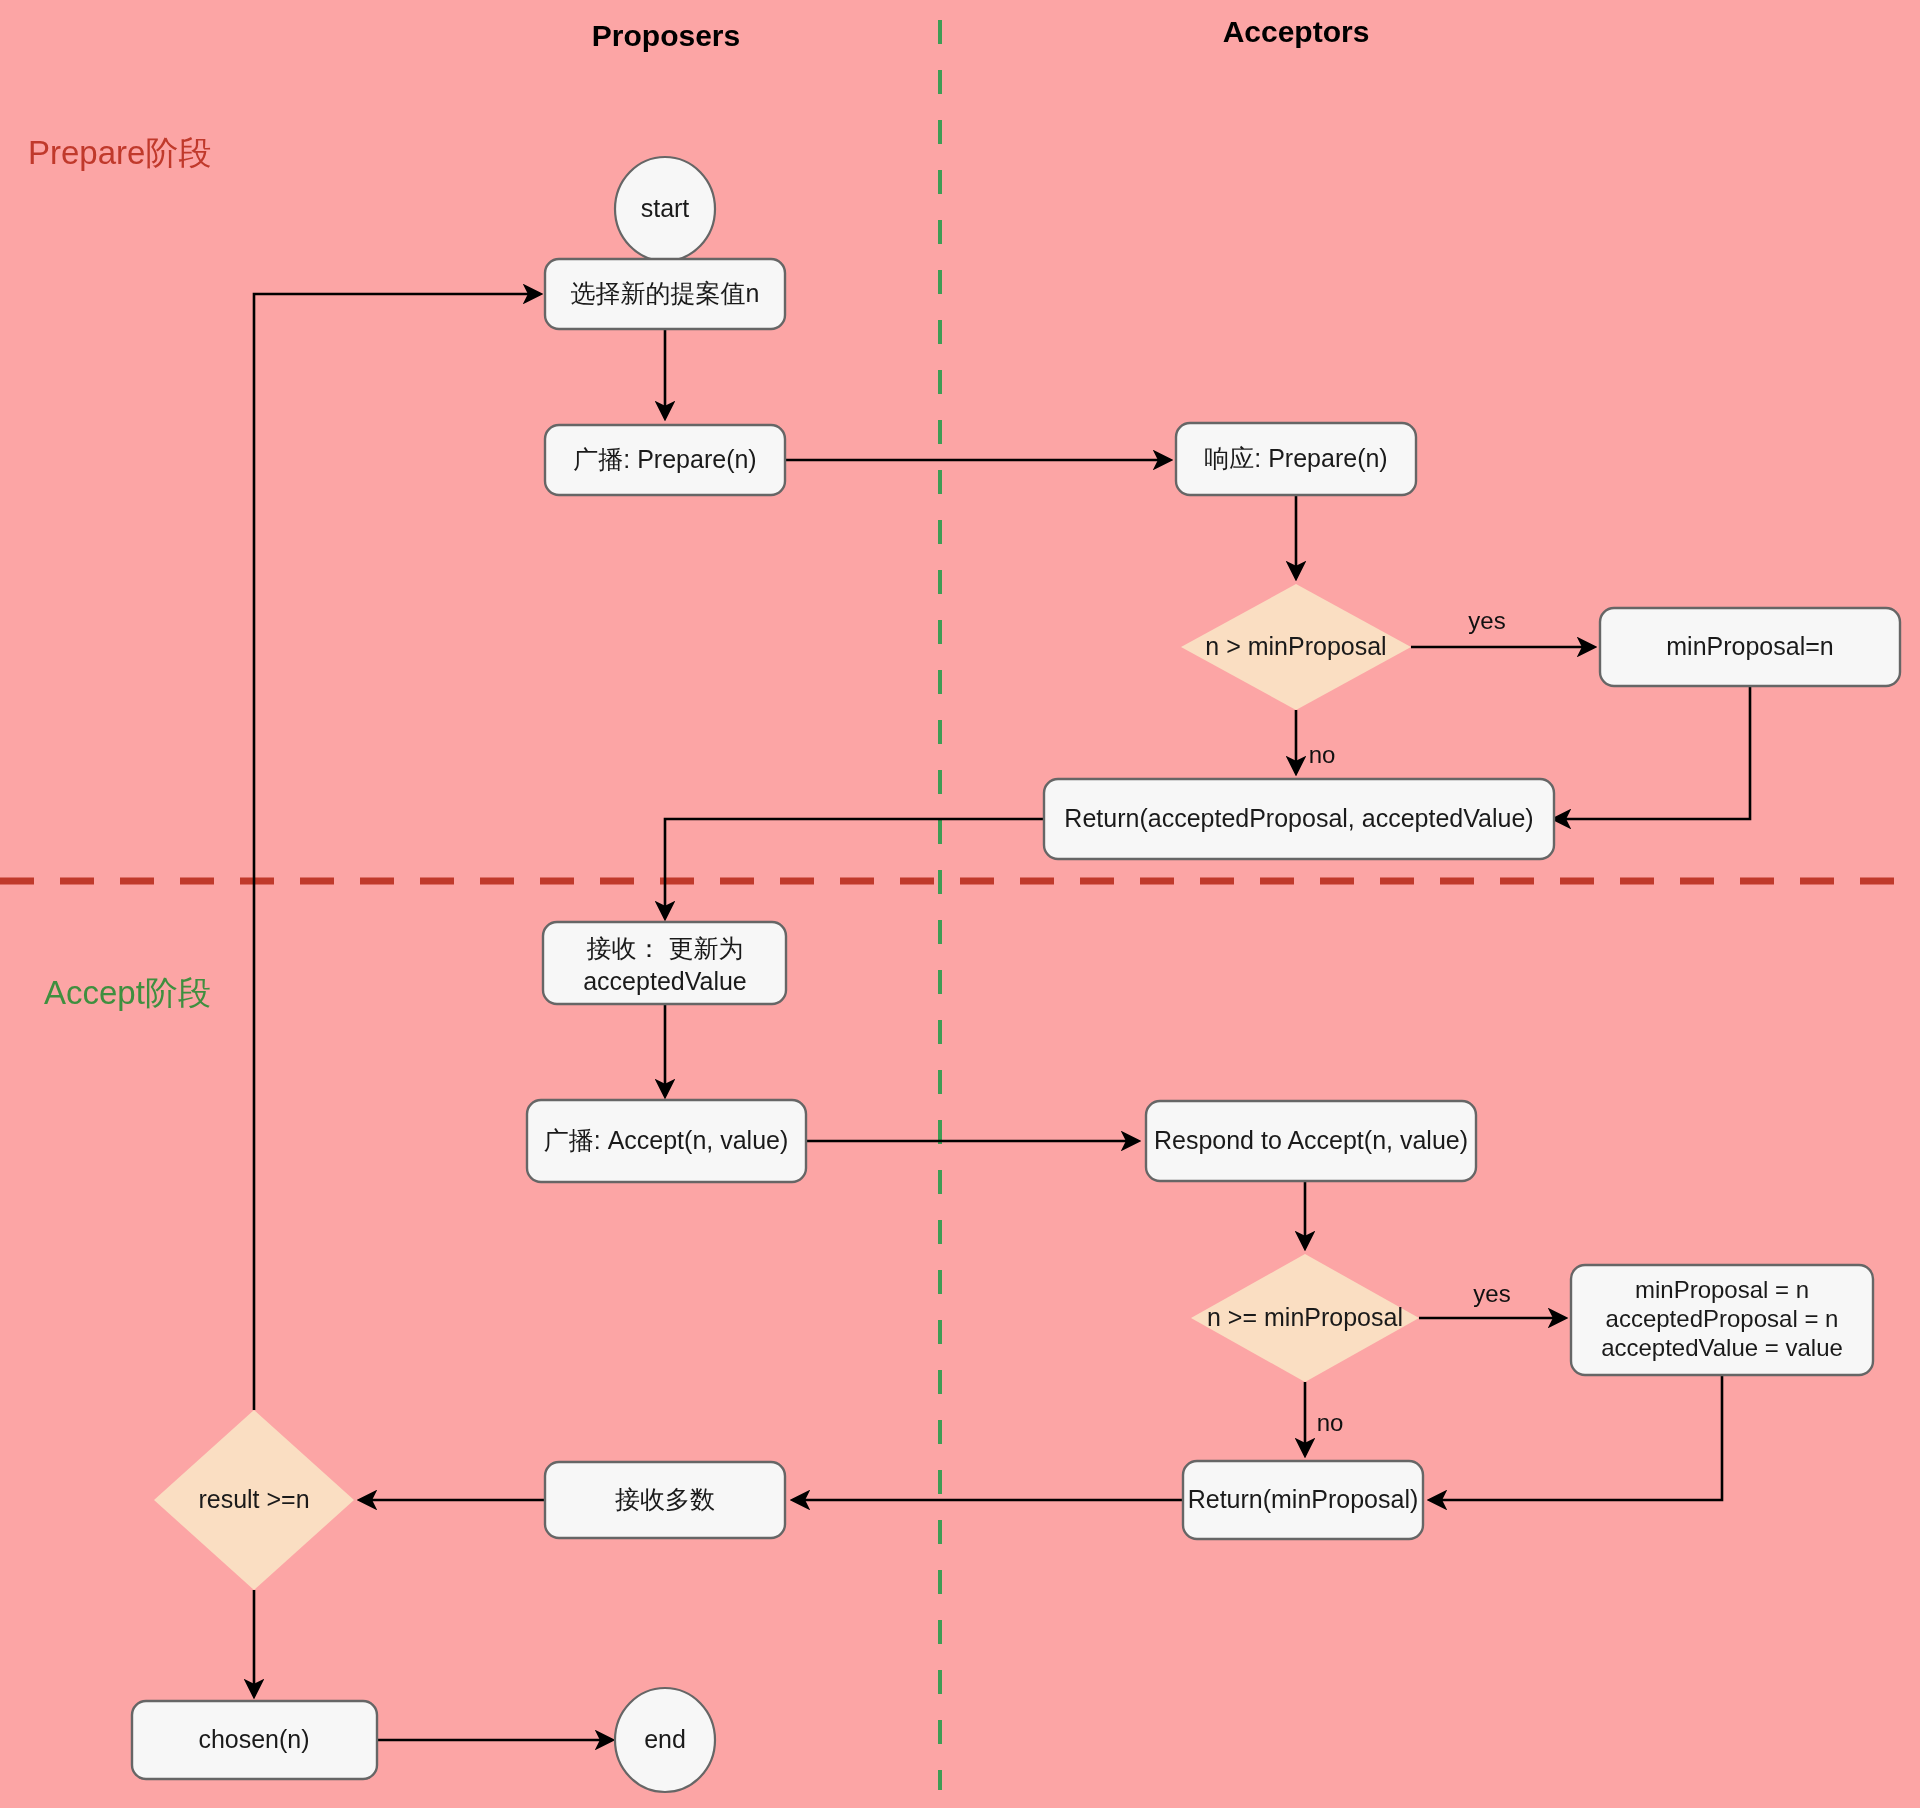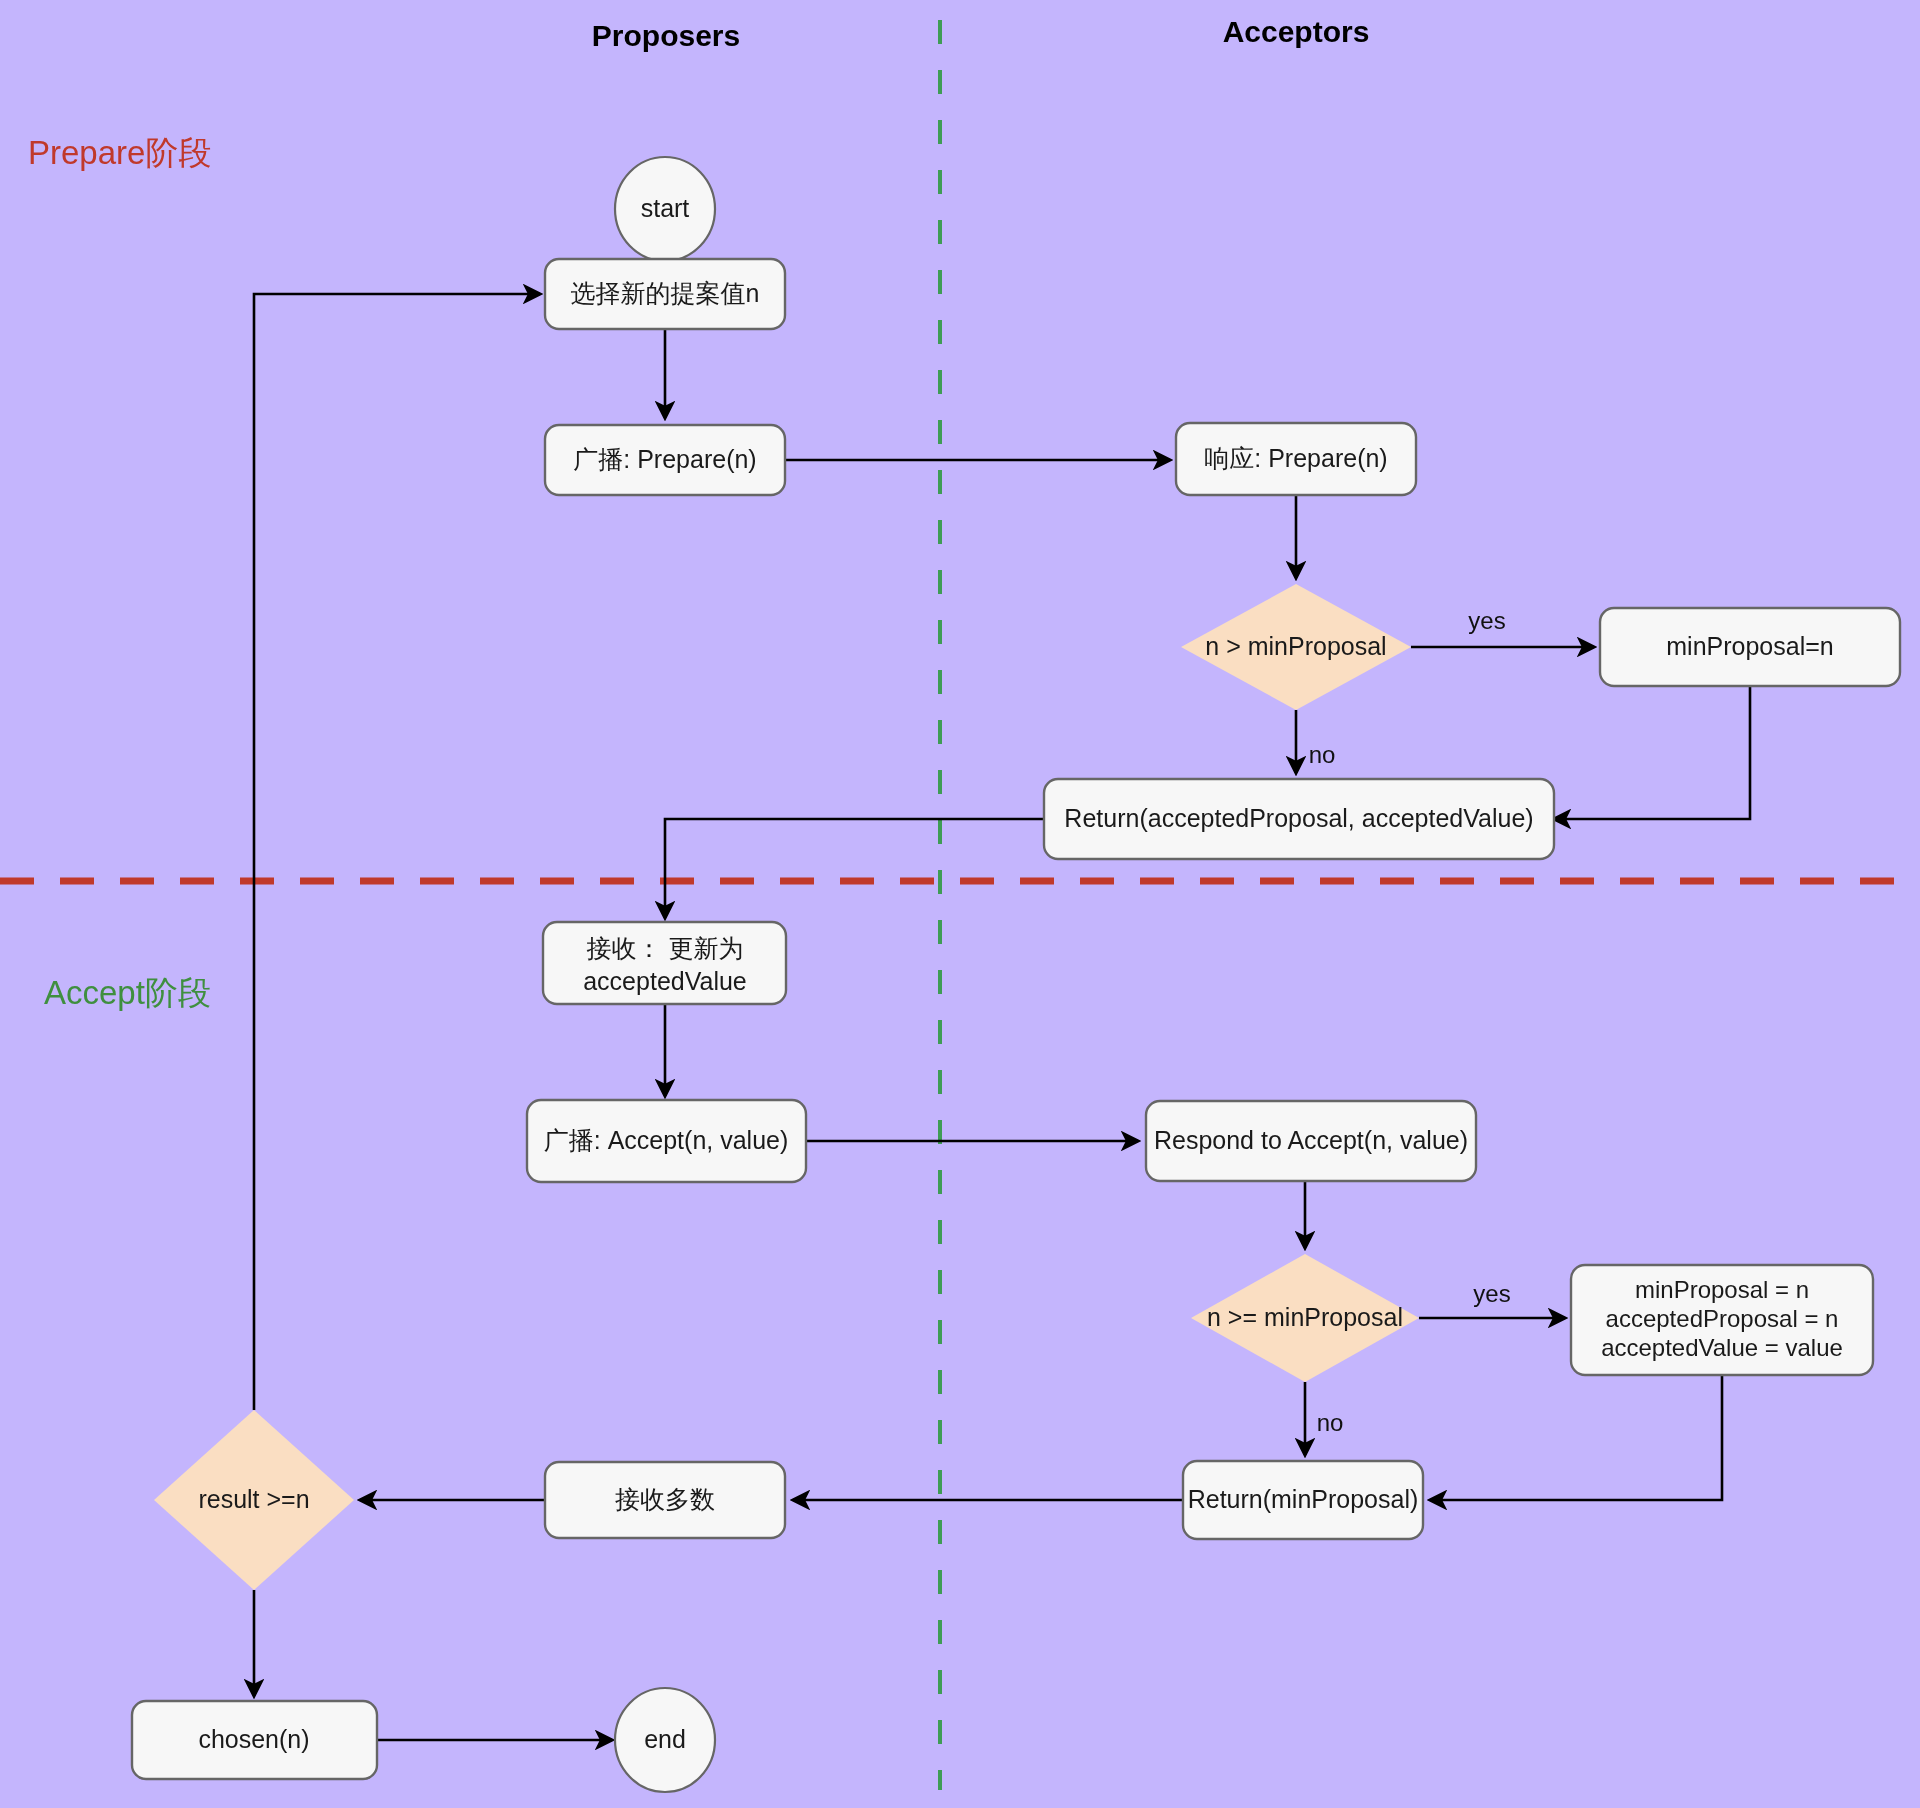--- a/index.html
+++ b/index.html
@@ -4,21 +4,21 @@
 <style>
   html, body {
     margin: 0;
     padding: 0;
     background: #f4f4f4;
   }
   #canvas-wrap {
     position: relative;
     width: 1920px;
     height: 1808px;
-    background: #c4b5fd;
+    background: #fca5a5;
     font-family: "Liberation Sans", "DejaVu Sans", sans-serif;
     overflow: hidden;
   }
   svg#flow {
     position: absolute;
     top: 0; left: 0;
     width: 1920px;
     height: 1808px;
     display: block;
   }

